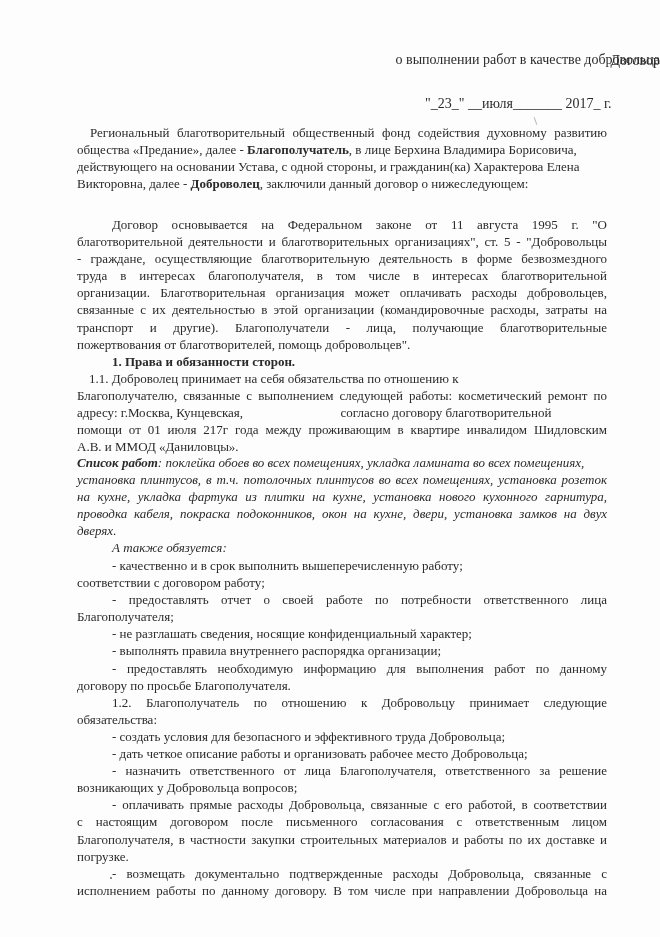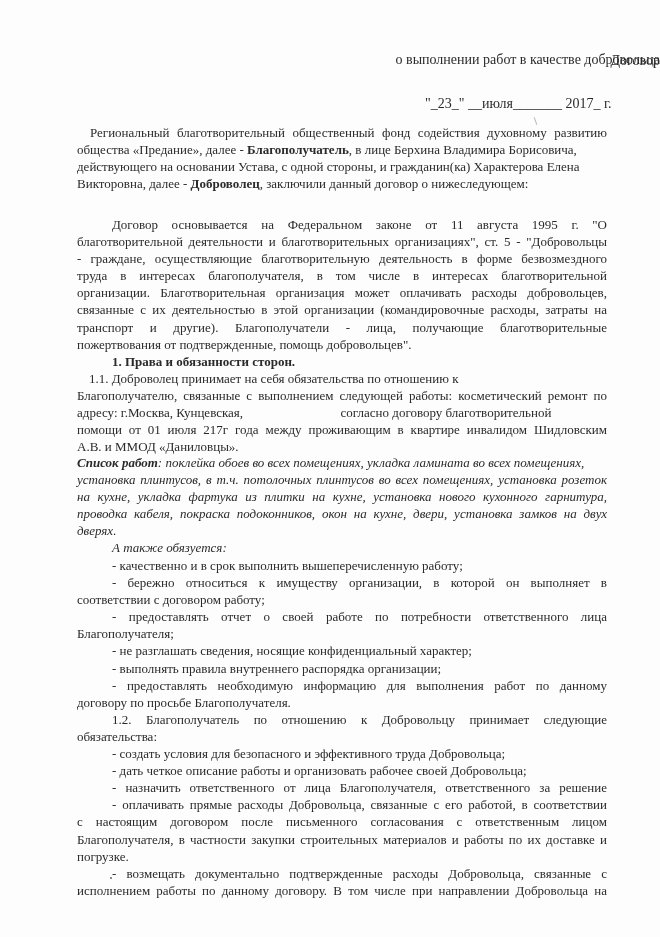--- a/index.html
+++ b/index.html
@@ -42,21 +42,21 @@
   </div>
 
   <div class="block" style="top:216px;">
     <span class="line j ind2">Договор основывается на Федеральном законе от 11 августа 1995 г. "О</span>
     <span class="line j">благотворительной деятельности и благотворительных организациях", ст. 5 - "Добровольцы</span>
     <span class="line j">- граждане, осуществляющие благотворительную деятельность в форме безвозмездного</span>
     <span class="line j">труда в интересах благополучателя, в том числе в интересах благотворительной</span>
     <span class="line j">организации. Благотворительная организация может оплачивать расходы добровольцев,</span>
     <span class="line j">связанные с их деятельностью в этой организации (командировочные расходы, затраты на</span>
     <span class="line j">транспорт и другие). Благополучатели - лица, получающие благотворительные</span>
-    <span class="line">пожертвования от подтвержденные, помощь добровольцев".</span>
+    <span class="line">пожертвования от благотворителей, помощь добровольцев".</span>
   </div>
 
   <div class="block" style="top:353px;">
     <span class="line ind2"><b>1. Права и обязанности сторон.</b></span>
     <span class="line ind3">1.1. Доброволец принимает на себя обязательства по отношению к</span>
     <span class="line j">Благополучателю, связанные с выполнением следующей работы: косметический ремонт по</span>
     <span class="line" style="white-space:pre;">адресу: г.Москва, Кунцевская,                              согласно договору благотворительной</span>
     <span class="line j">помощи  от 01 июля 217г года между проживающим в квартире инвалидом Шидловским</span>
     <span class="line">А.В. и ММОД «Даниловцы».</span>
   </div>
@@ -65,33 +65,33 @@
     <span class="line"><b>Список работ</b><span>: поклейка обоев во всех помещениях, укладка ламината во всех помещениях,</span></span>
     <span class="line j">установка плинтусов, в т.ч. потолочных плинтусов во всех помещениях, установка розеток</span>
     <span class="line j">на кухне, укладка фартука из плитки на кухне, установка нового кухонного гарнитура,</span>
     <span class="line j">проводка кабеля, покраска подоконников, окон на кухне, двери, установка замков на двух</span>
     <span class="line">дверях.</span>
     <span class="line ind2">А также обязуется:</span>
   </div>
 
   <div class="block" style="top:557px;">
     <span class="line ind2">-  качественно и в срок выполнить вышеперечисленную работу;</span>
-    <span class="line j ind2">- бережно относиться к имуществу организации, в которой он выполняет в</span>
     <span class="line">соответствии с договором работу;</span>
     <span class="line j ind2">- предоставлять отчет о своей работе по потребности ответственного лица</span>
     <span class="line">Благополучателя;</span>
     <span class="line ind2">- не разглашать сведения, носящие конфиденциальный характер;</span>
     <span class="line ind2">- выполнять правила внутреннего распорядка организации;</span>
     <span class="line j ind2">- предоставлять необходимую информацию для выполнения работ по данному</span>
     <span class="line">договору по просьбе Благополучателя.</span>
     <span class="line j ind2">1.2. Благополучатель по отношению к Добровольцу принимает следующие</span>
     <span class="line">обязательства:</span>
     <span class="line ind2">- создать условия для безопасного и эффективного труда Добровольца;</span>
-    <span class="line ind2">- дать четкое описание работы и организовать рабочее своей Добровольца;</span>
+    <span class="line ind2">- дать четкое описание работы и организовать рабочее место Добровольца;</span>
     <span class="line j ind2">- назначить ответственного от лица Благополучателя, ответственного за решение</span>
+    <span class="line">возникающих у Добровольца вопросов;</span>
     <span class="line j ind2">- оплачивать прямые расходы Добровольца, связанные с его работой, в соответствии</span>
     <span class="line j">с настоящим договором после письменного согласования с ответственным лицом</span>
     <span class="line j">Благополучателя, в частности закупки строительных материалов и работы по их доставке и</span>
     <span class="line">погрузке.</span>
     <span class="line j ind2">- возмещать документально подтвержденные расходы Добровольца, связанные с</span>
     <span class="line j">исполнением работы по данному договору. В том числе при направлении Добровольца на</span>
   </div>
 
   <div class="dot"></div>
 </div>

